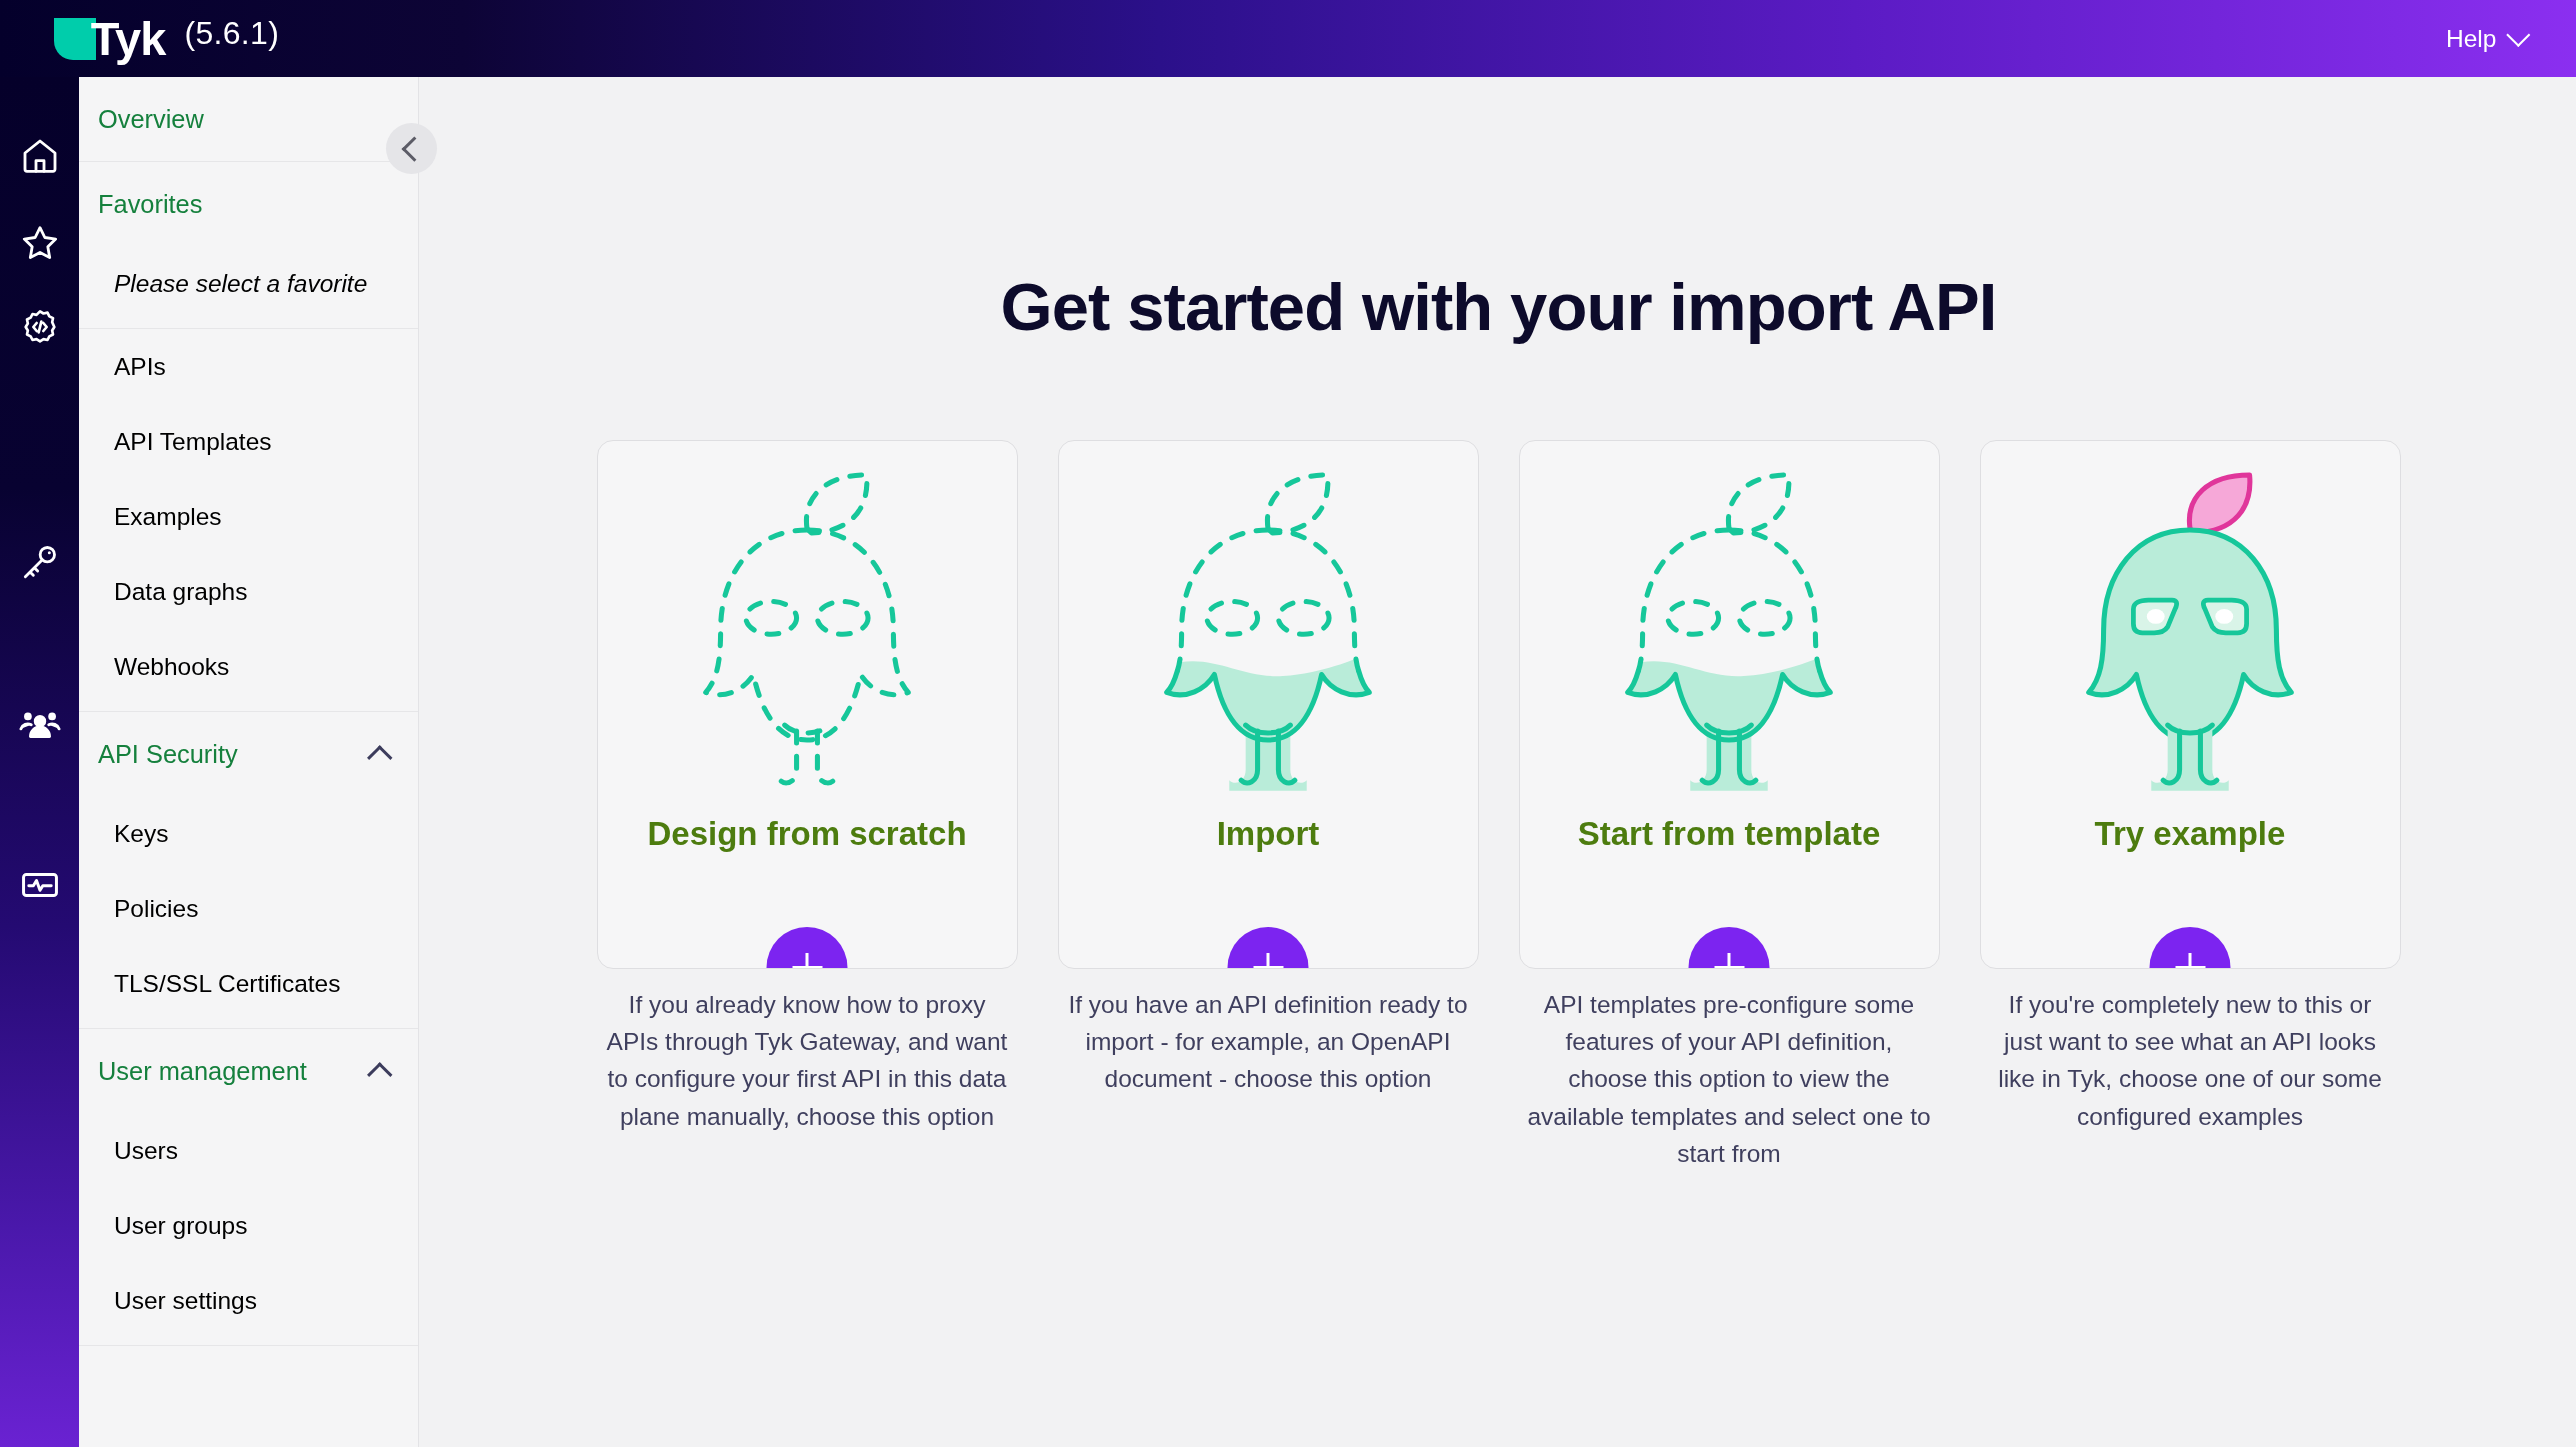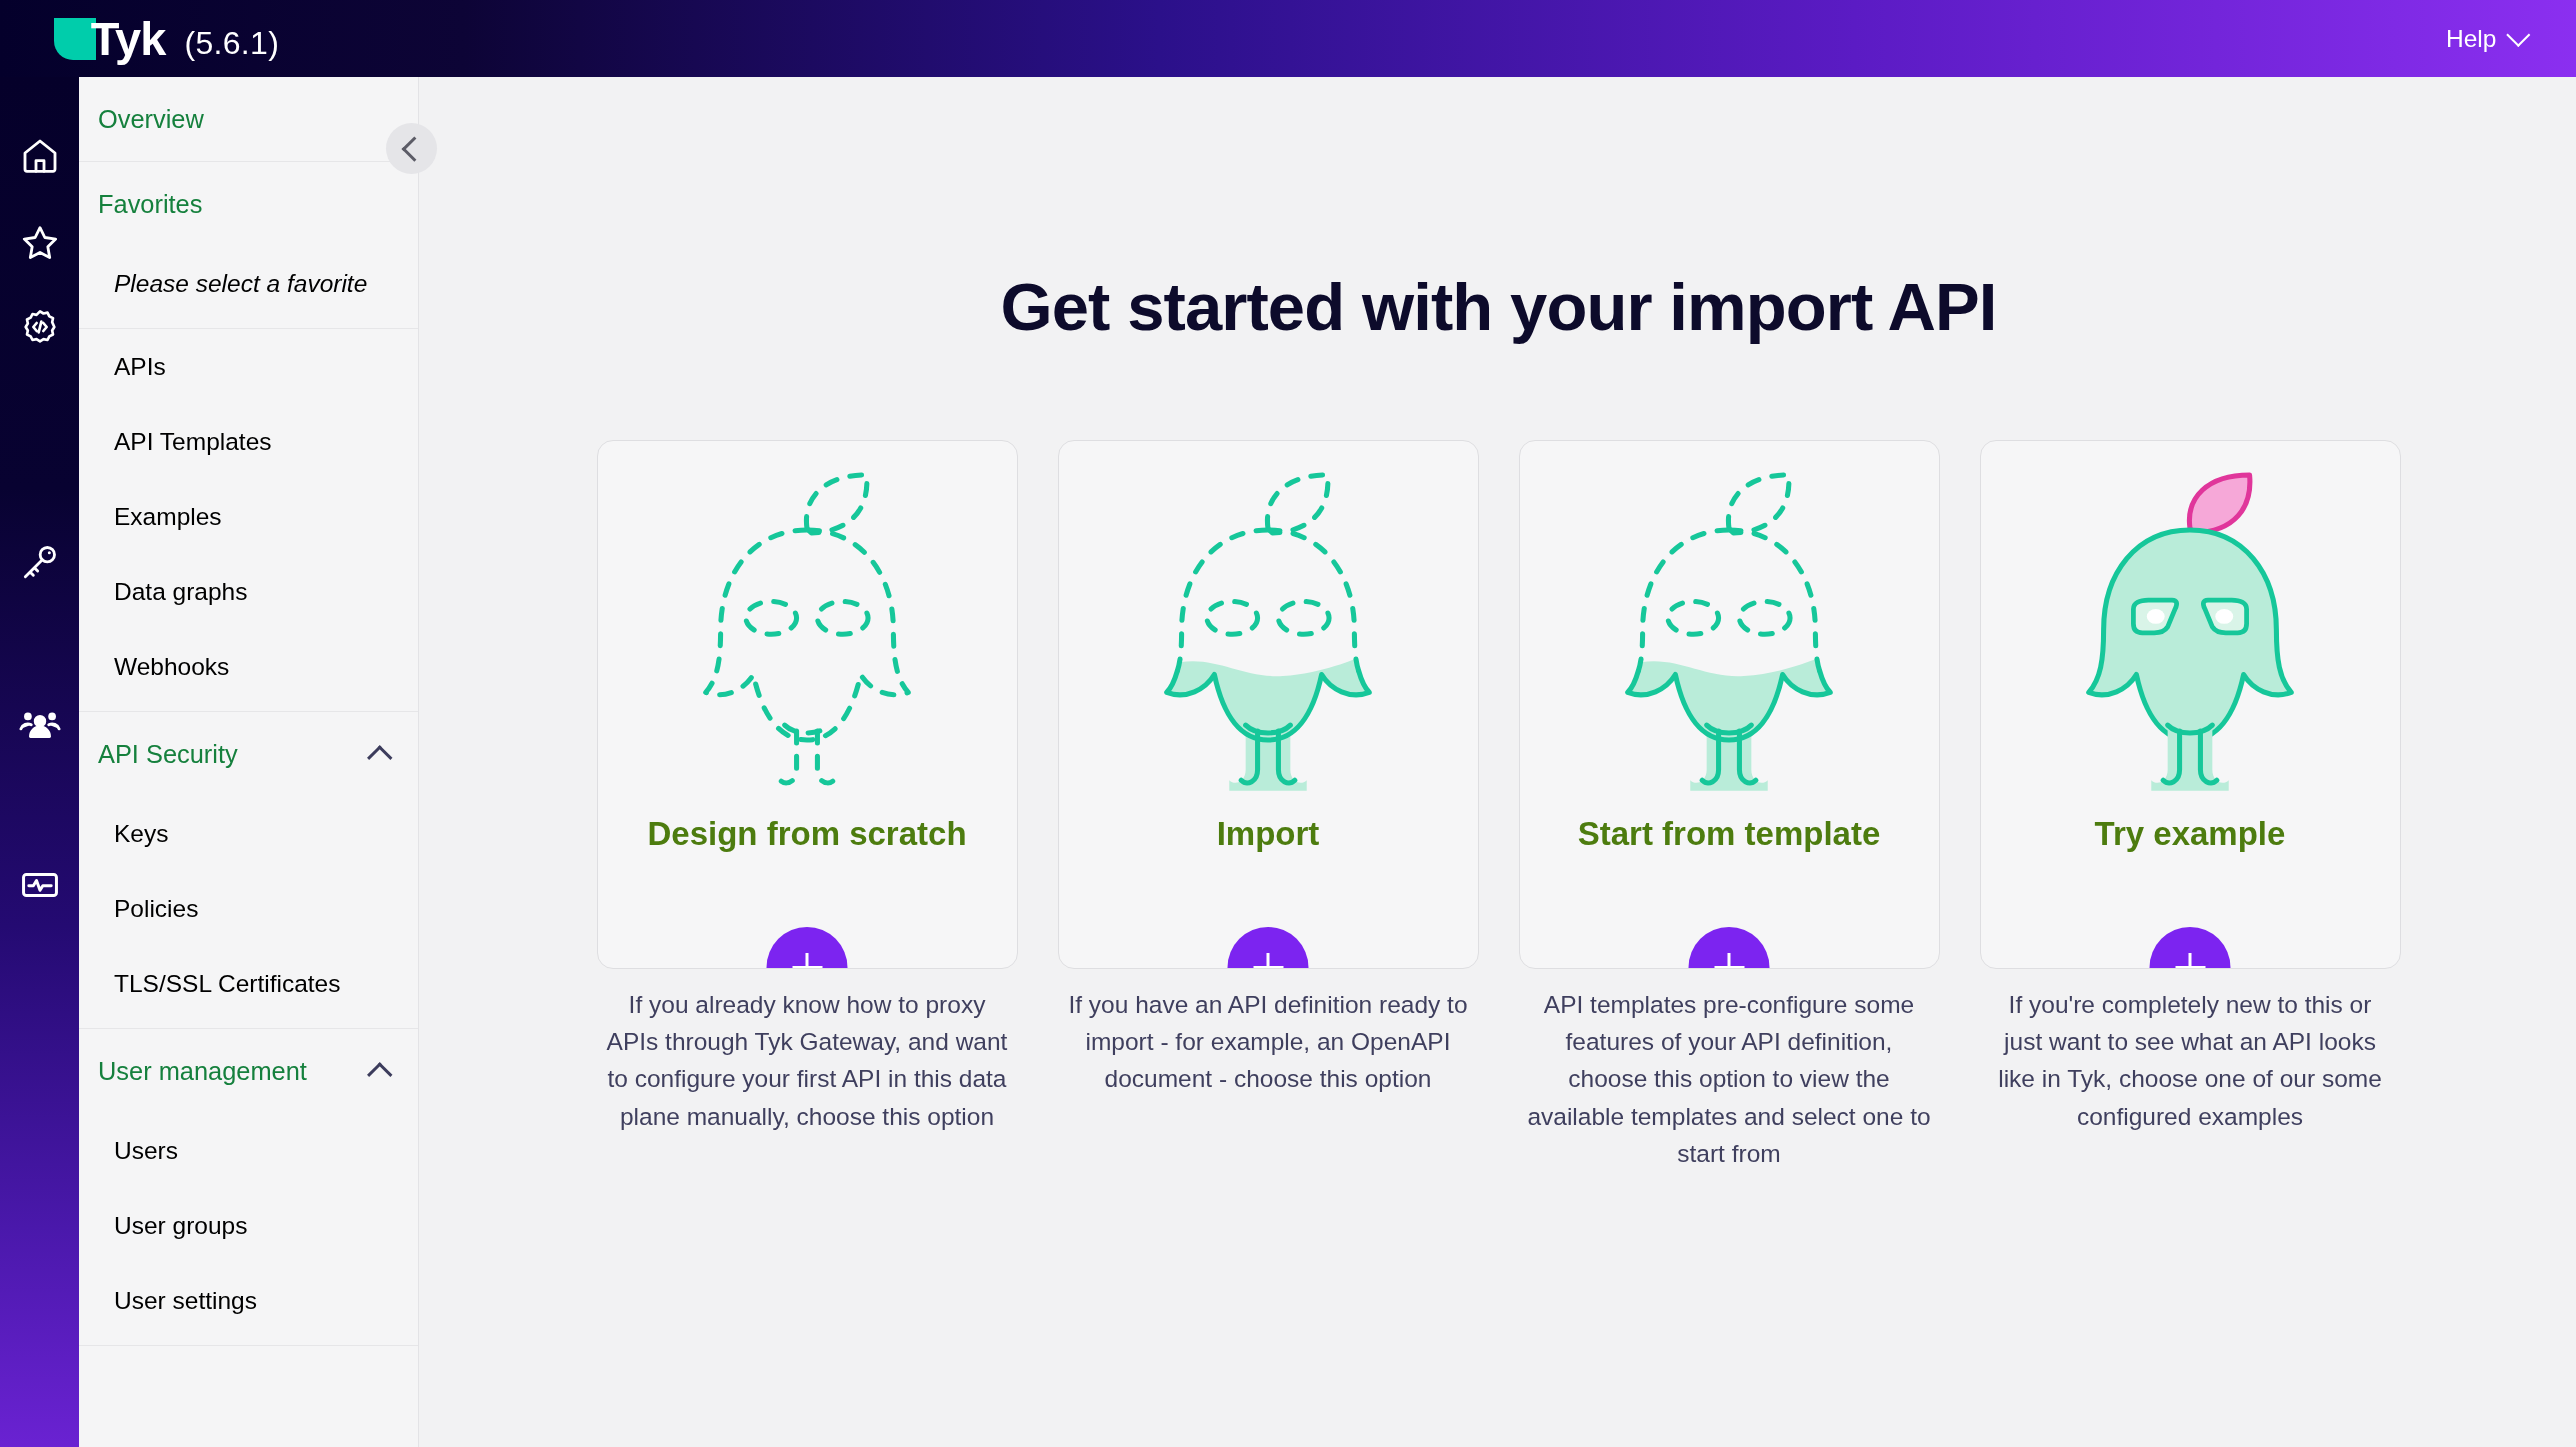--- a/index.html
+++ b/index.html
@@ -10,21 +10,21 @@
     overflow: hidden;
   }
 
   
   .topbar {
     position: absolute; top: 0; left: 0;
     width: 2576px; height: 77px;
     background: linear-gradient(90deg, #04002b 0%, #0d0436 18%, #2b108a 45%, #5b1bc4 72%, #8b2ff0 100%);
     display: flex; align-items: center;
   }
-  .brand { display: flex; align-items: flex-end; margin-left: 54px; gap: 19px; }
+  .brand { display: flex; align-items: flex-start; margin-left: 54px; gap: 19px; }
   .logo-mark {
     width: 42px; height: 42px;
     background: #00cdab;
     border-radius: 0 0 0 19px;
   }
   .logo-wrap { display: flex; align-items: center; }
   .logo-text {
     color: #ffffff; font-size: 47px; font-weight: 700;
     letter-spacing: -0.9px; margin-left: -5.3px; line-height: 1;
   }

